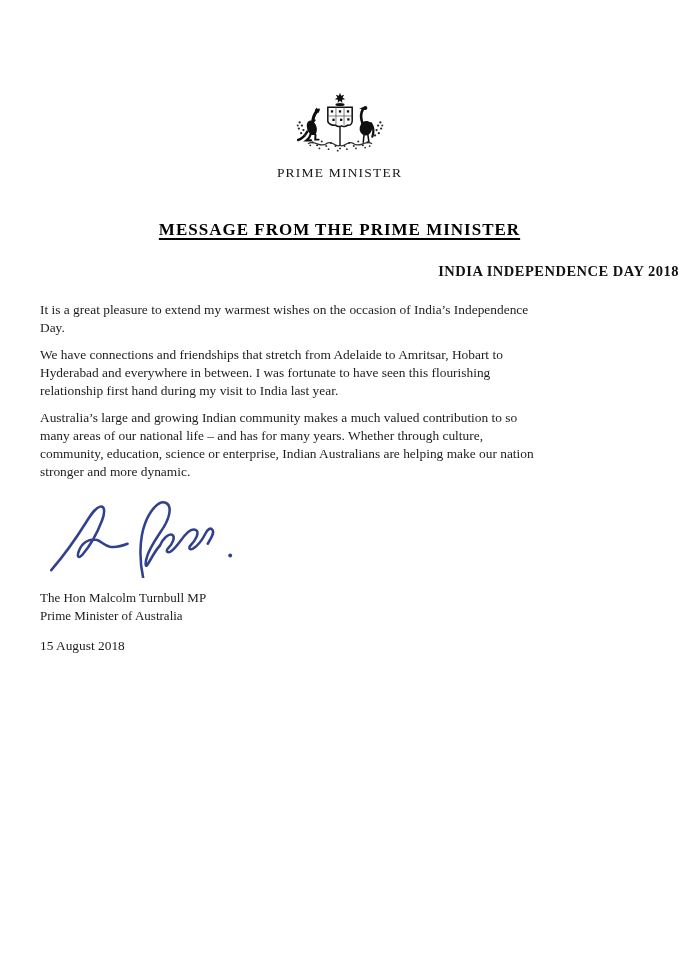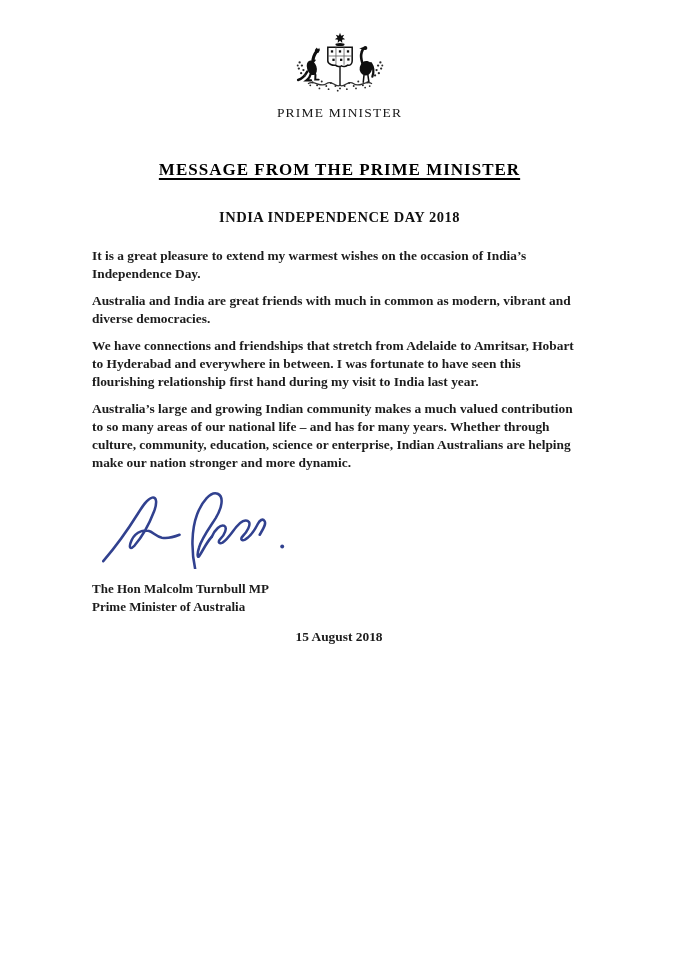--- a/index.html
+++ b/index.html
@@ -3,40 +3,40 @@
 <meta charset="utf-8">
 <style>
   :root { --ink:#31418f; }
   * { box-sizing:border-box; }
   html,body { margin:0; padding:0; background:#ffffff; }
   .page {
     width:679px; height:960px; position:relative; overflow:hidden;
     background:#ffffff; color:#1d1d1d;
     font-family:"Liberation Serif", serif;
   }
-  .letterhead { padding-top:32px; text-align:center; }
+  .letterhead { padding-top:92px; text-align:center; }
   .crest-svg { display:block; margin:0 auto; }
   .office {
     margin-top:9px; font-size:13.5px; letter-spacing:1.2px; color:#161616;
   }
   .h-message {
     margin:39px 0 0; text-align:center; font-size:17px; font-weight:bold;
     letter-spacing:1px; color:#000000;
     text-decoration:underline; text-decoration-thickness:1.5px; text-underline-offset:3px;
   }
   .h-subject {
-    margin:29px 0 0; text-align:center; font-size:14.5px; font-weight:bold;
+    margin:23px 0 0; text-align:right; font-size:14.5px; font-weight:bold;
     letter-spacing:0.5px; color:#111;
   }
-  .letter-main { margin:21px 0 0 92px; width:494px;font-weight:bold; }
+  .letter-main { margin:21px 0 0 40px; width:494px; }
   .letter-body { font-size:13.4px; line-height:18px; color:#1c1c1c; }
   .letter-body p { margin:0 0 9px 0; }
   .signature-svg { display:block; margin:5px 0 0 6px; }
   .signoff { margin-top:11px; font-size:13px; line-height:18px; color:#1c1c1c; }
-  .date-line { margin-top:13px; font-size:13.4px; color:#1c1c1c;text-align:center; }
+  .date-line { margin-top:13px; font-size:13.4px; color:#1c1c1c; }
   .ink { stroke:var(--ink); }
   .ink-fill { fill:var(--ink); }
 </style>
 </head>
 <body>
 
 <div class="page">
 
   <div class="letterhead">
     <svg class="crest-svg" width="92" height="64" viewBox="0 0 120 84" fill="#0f0f0f" stroke="none">
@@ -120,21 +120,20 @@
     </svg>
     <div class="office">PRIME MINISTER</div>
   </div>
 
   <h1 class="h-message">MESSAGE FROM THE PRIME MINISTER</h1>
   <h2 class="h-subject">INDIA INDEPENDENCE DAY 2018</h2>
 
   <div class="letter-main">
     <div class="letter-body">
         <p>It is a great pleasure to extend my warmest wishes on the occasion of India’s Independence Day.</p>
-        <p>Australia and India are great friends with much in common as modern, vibrant and diverse democracies.</p>
         <p>We have connections and friendships that stretch from Adelaide to Amritsar, Hobart to Hyderabad and everywhere in between. I was fortunate to have seen this flourishing relationship first hand during my visit to India last year.</p>
         <p>Australia’s large and growing Indian community makes a much valued contribution to so many areas of our national life – and has for many years. Whether through culture, community, education, science or enterprise, Indian Australians are helping make our nation stronger and more dynamic.</p>
       </div>
 
     <svg class="signature-svg" width="210" height="88" viewBox="0 0 210 90" fill="none">
       <path class="ink" stroke-width="2.6" stroke-linecap="round" d="M3,82 C15,68 28,50 38,34 C43,26 48,18 53,17 C58,16 58,23 55,31 C50,44 42,58 35,66 C31,70 29,69 31,63 C34,54 42,49 49,51 C54,52 57,57 63,58 C70,59 76,57 81,55"></path>
       <path class="ink" stroke-width="2.6" stroke-linecap="round" d="M97,90 C93,72 93,50 99,34 C104,21 113,10 120,13 C127,16 124,28 118,38 C111,49 104,58 101,68 C99,74 99,79 101,77 C105,71 109,62 114,57"></path>
       <path class="ink" stroke-width="2.6" stroke-linecap="round" d="M114,57 C117,50 123,44 127,46 C130,48 127,55 123,59 C120,62 121,65 125,63 C130,60 135,52 139,47 C143,42 149,38 152,42 C154,45 150,52 146,56 C143,59 144,62 148,60 C153,57 158,50 161,44 C163,40 166,38 168,41 C170,44 166,50 163,55"></path>
       <circle class="ink-fill" cx="186" cy="67" r="2"></circle>
     </svg>

